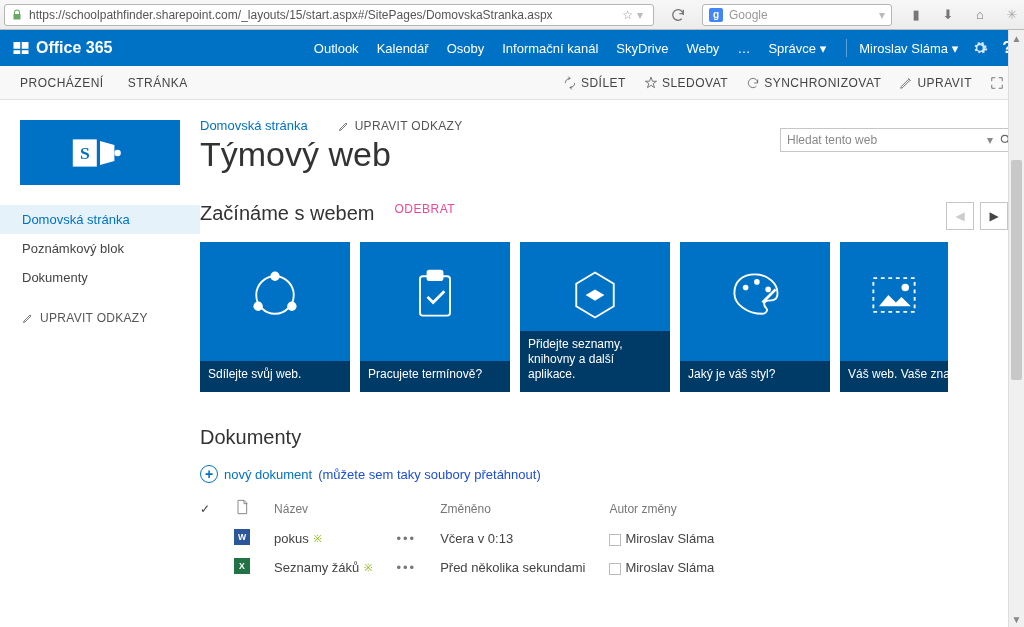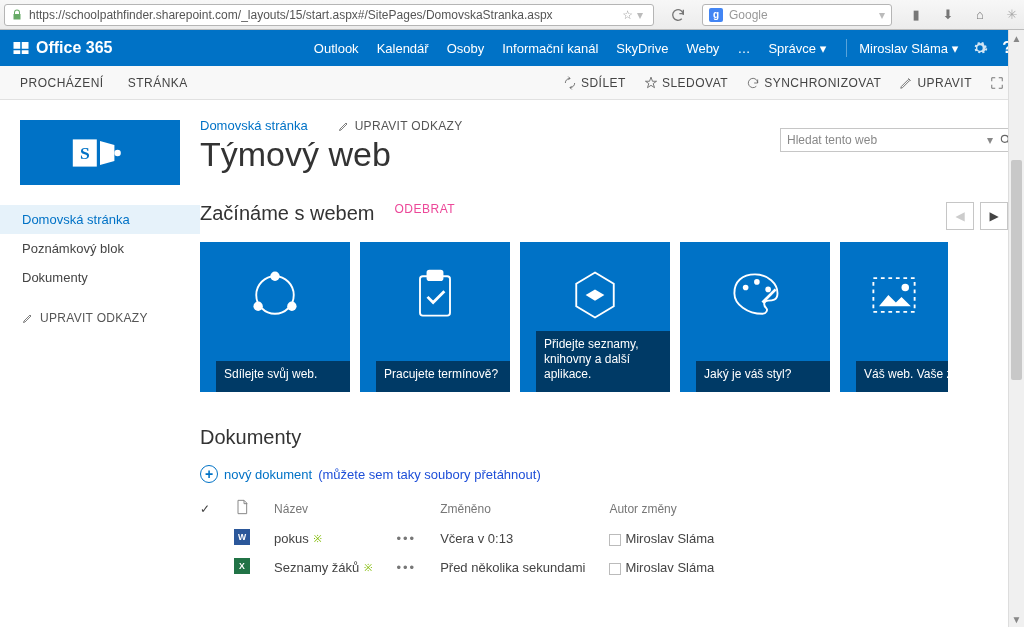--- a/index.html
+++ b/index.html
@@ -56,21 +56,21 @@
   .getting-row h2 { font-size: 20px; font-weight: 400; color:#333; }
   .getting-row .remove { font-size:12px;letter-spacing:.5px;color:#ec4899; }
   .pager { margin-left:auto; display:flex; gap:6px; margin-right:4px;}
   .pager div { width:28px;height:28px;border:1px solid #c6c6c6;display:flex;align-items:center;justify-content:center;font-size:12px;color:#444;cursor:pointer; }
   .pager div.disabled { color:#ccc; }
 
   .tiles { display:flex; gap:10px; margin-top:12px; overflow:hidden; }
   .tile { width:150px; height:150px; background:#0072c6; position:relative; flex-shrink:0; }
   .tile .iconwrap { height:105px;display:flex;align-items:center;justify-content:center; }
   .tile svg { width:60px;height:60px;fill:none;stroke:#fff;stroke-width:2; }
-  .tile .caption { position:absolute;left:16px;right:0;bottom:0;background:#003a66;color:#fff;font-size:12px;padding:6px 8px 10px;line-height:1.25;min-height:20px; }
+  .tile .caption { position:absolute;left:0;right:0;bottom:0;background:#003a66;color:#fff;font-size:12px;padding:6px 8px 10px;line-height:1.25;min-height:20px; }
   .tile.partial { width:108px; }
   .tile.partial .caption{white-space:nowrap;}
 
   h2.docs { font-size:20px;font-weight:400;color:#333;margin-top:34px; }
   .newdoc { display:flex;align-items:center;gap:6px;margin-top:16px;font-size:13px; }
   .newdoc .plus { width:18px;height:18px;border:1.5px solid #0072c6;border-radius:50%;display:flex;align-items:center;justify-content:center;color:#0072c6;font-weight:bold;line-height:1;font-size:14px; }
   .newdoc a { color:#0072c6;text-decoration:none; }
   .newdoc .hint { color:#1d4ed8; }
 
   table.docs-table { border-collapse:collapse; margin-top:12px; font-size:13px; }

